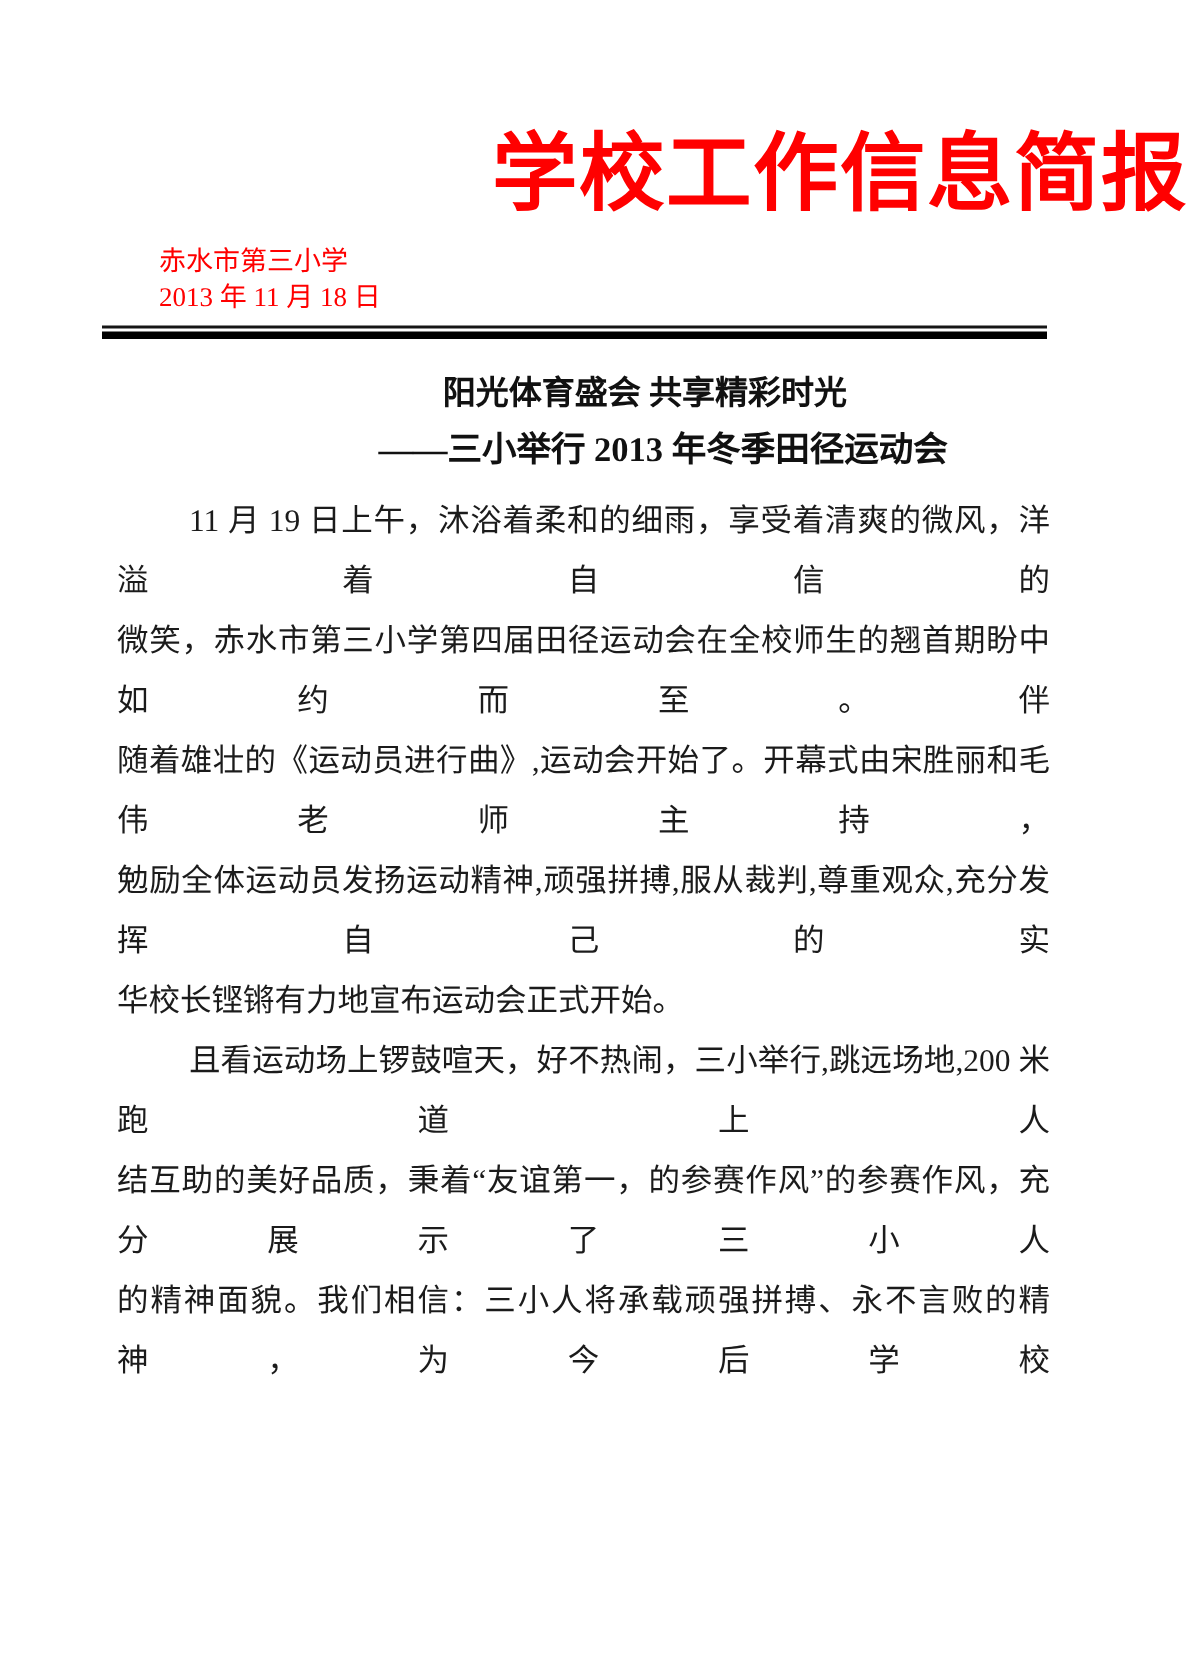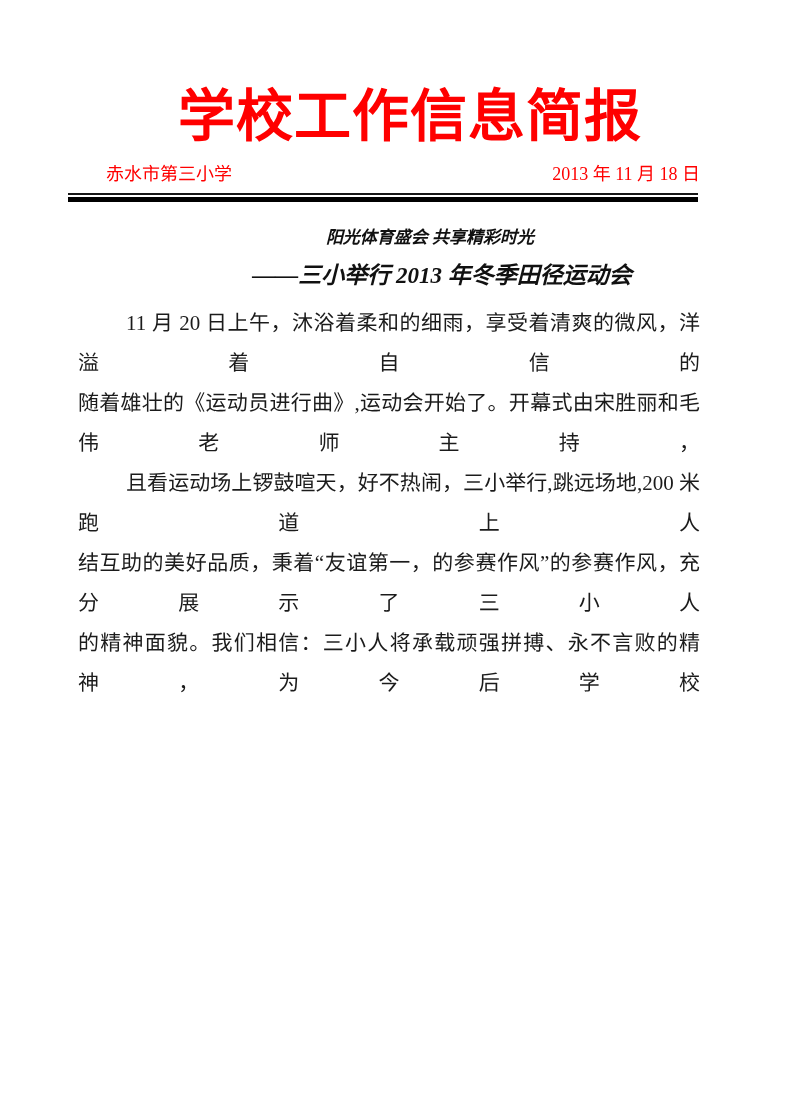--- a/index.html
+++ b/index.html
@@ -12,74 +12,73 @@
     width: 792px;
     height: 1120px;
     background: #ffffff;
     overflow: hidden;
     font-family: "Liberation Serif", "DejaVu Serif", serif;
     color: #1b1b1b;
   }
   
   .masthead-title {
     padding-top: 84px;
-    text-align: center;
+    text-align: right;
     font-family: "Liberation Sans", "DejaVu Sans", sans-serif;
     font-weight: 900;
     font-size: 57px;
     line-height: 64px;
     color: #ff0000;
     letter-spacing: 1px;
     white-space: nowrap;
     padding-left: 28px;
   }
   .masthead-meta {
     display: flex;
     justify-content: space-between;
     align-items: baseline;
     margin: 14px 92px 0 106px;
     color: #ff0000;
     font-size: 18px;
     line-height: 24px;
+    flex-direction: column;
   }
   
   .divider {
     margin: 7px 94px 0 68px;
   }
   .divider .thin-rule {
     height: 2px;
     background: #161616;
   }
   .divider .thick-rule {
     height: 5px;
     background: #000000;
     margin-top: 2px;
   }
   
   .article-title {
     margin-top: 21px;
     padding-left: 68px;
     text-align: center;
     font-weight: bold;
-    font-size: 17px;
+    font-size: 22px;
     line-height: 30px;
     color: #111111;
     white-space: nowrap;
-    font-style: italic;
   }
   .article-subtitle {
     margin-top: 8px;
     padding-left: 92px;
     text-align: center;
     font-weight: bold;
     font-size: 23px;
     line-height: 30px;
     color: #111111;
     white-space: nowrap;
-    font-style: italic;
   }
   
   .article-body {
     margin: 12px 92px 0 78px;
     font-size: 21px;
     line-height: 40px;
     color: #1b1b1b;
   }
   .article-body .line {
     text-align: justify;
@@ -107,20 +106,23 @@
   <div class="divider">
     <div class="thin-rule"></div>
     <div class="thick-rule"></div>
   </div>
 
   <div class="article-title">阳光体育盛会 共享精彩时光</div>
 
   <div class="article-subtitle">——三小举行 2013 年冬季田径运动会</div>
 
   <div class="article-body">
-      <div class="line indent">11 月 20 日上午，沐浴着柔和的细雨，享受着清爽的微风，洋溢着自信的</div>
+      <div class="line indent">11 月 19 日上午，沐浴着柔和的细雨，享受着清爽的微风，洋溢着自信的</div>
+      <div class="line">微笑，赤水市第三小学第四届田径运动会在全校师生的翘首期盼中如约而至。伴</div>
       <div class="line">随着雄壮的《运动员进行曲》,运动会开始了。开幕式由宋胜丽和毛伟老师主持，</div>
+      <div class="line">勉励全体运动员发扬运动精神,顽强拼搏,服从裁判,尊重观众,充分发挥自己的实</div>
+      <div class="line last">华校长铿锵有力地宣布运动会正式开始。</div>
       <div class="line indent">且看运动场上锣鼓喧天，好不热闹，三小举行,跳远场地,200 米跑道上人</div>
       <div class="line">结互助的美好品质，秉着“友谊第一，的参赛作风”的参赛作风，充分展示了三小人</div>
       <div class="line">的精神面貌。我们相信：三小人将承载顽强拼搏、永不言败的精神，为今后学校</div>
     </div>
 
 </div>
 
 </body></html>

